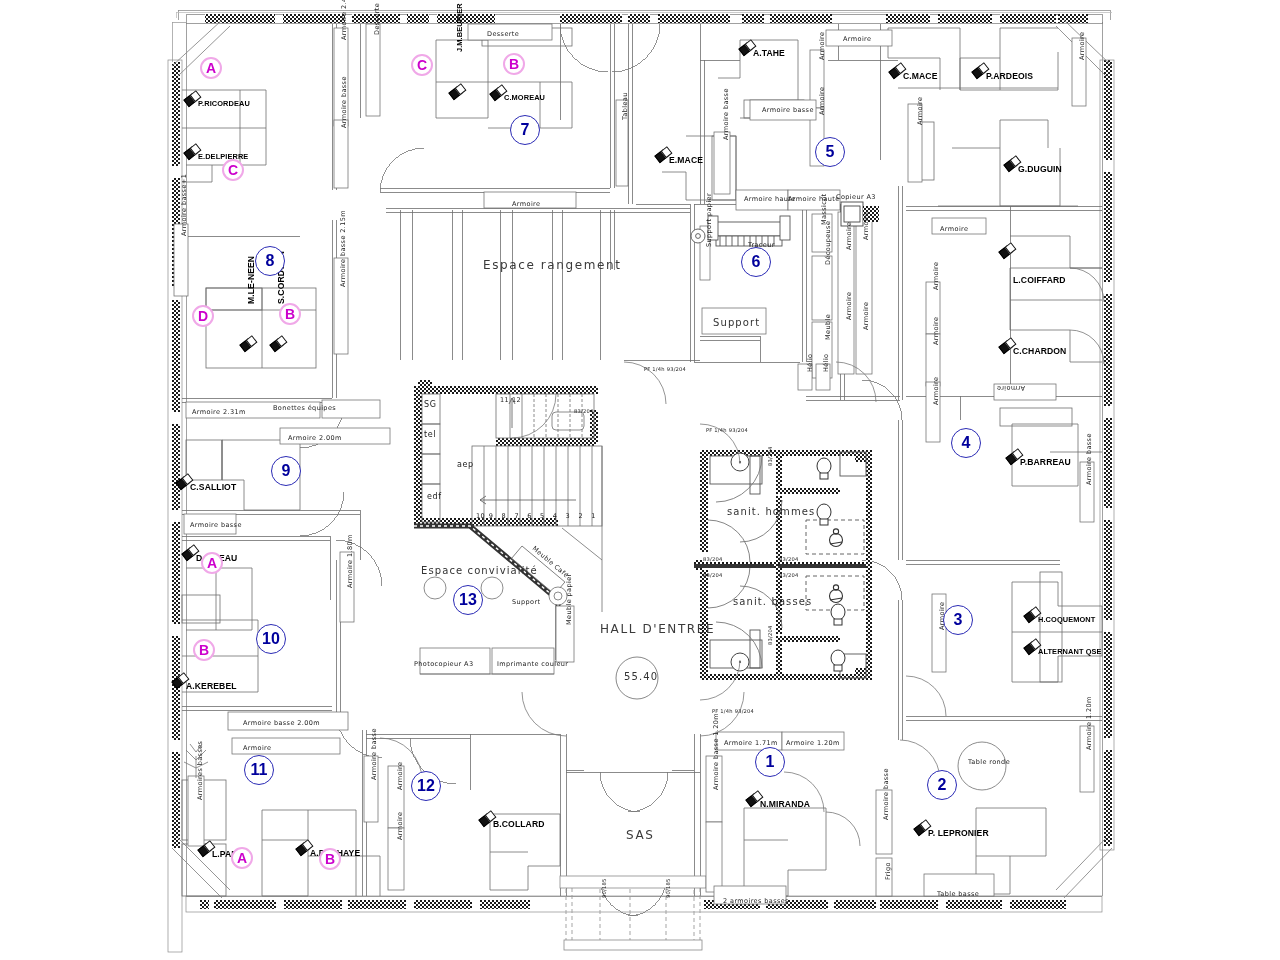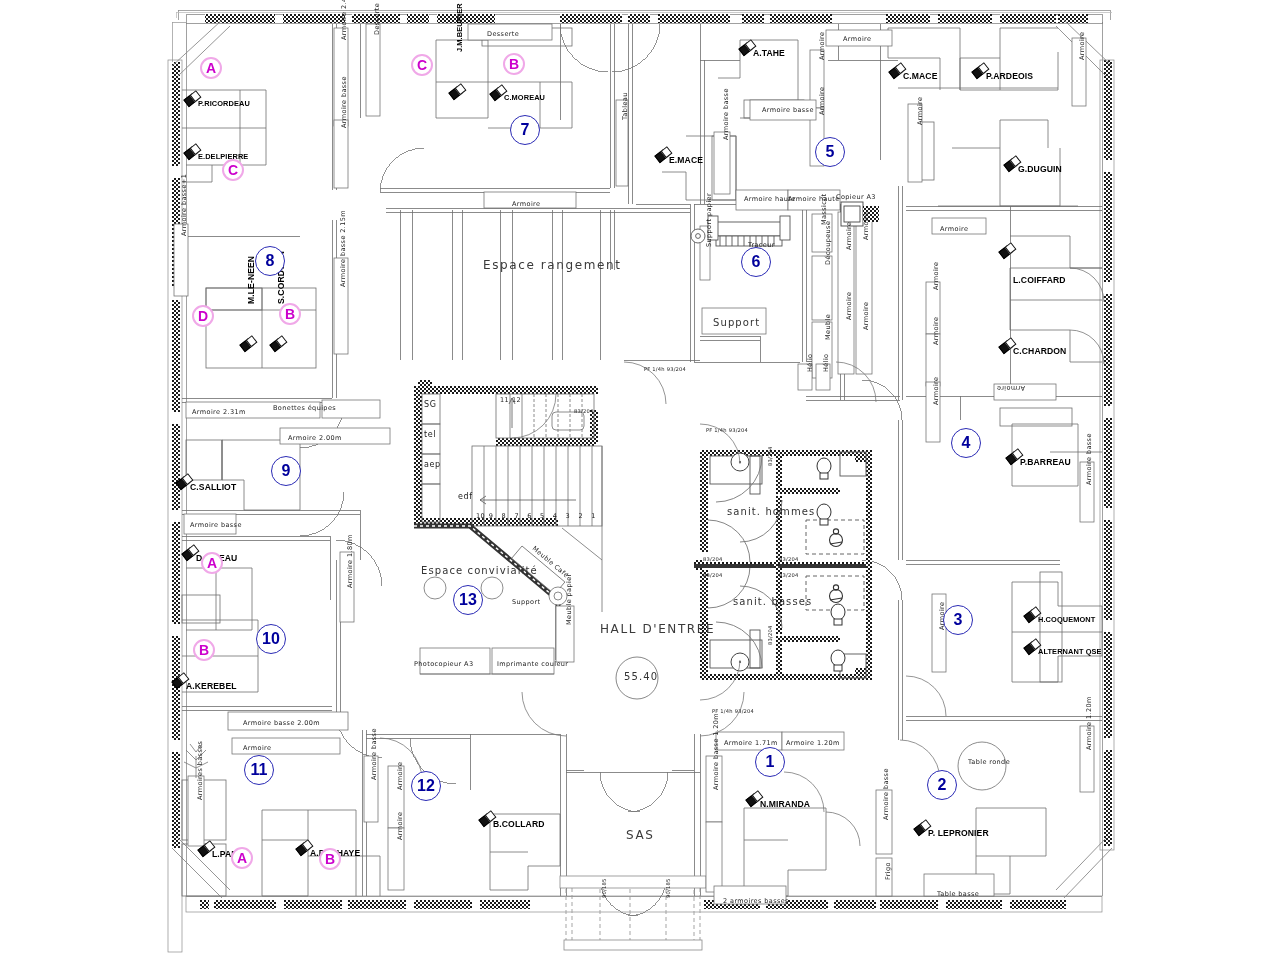--- a/index.html
+++ b/index.html
@@ -683,22 +683,22 @@
       <div class="lbl cad sm" style="left: 527.2px; top: 512px;">6</div>
       <div class="lbl cad sm" style="left: 540px; top: 512px;">5</div>
       <div class="lbl cad sm" style="left: 552.8px; top: 512px;">4</div>
       <div class="lbl cad sm" style="left: 565.6px; top: 512px;">3</div>
       <div class="lbl cad sm" style="left: 578.4px; top: 512px;">2</div>
       <div class="lbl cad sm" style="left: 591.2px; top: 512px;">1</div>
       <div class="lbl cad sm" style="left: 500px; top: 396px;">11</div>
       <div class="lbl cad sm" style="left: 512px; top: 396px;">12</div>
       <div class="lbl cad" style="left: 424px; top: 400px;">SG</div>
       <div class="lbl cad" style="left: 424px; top: 430px;">tel</div>
-      <div class="lbl cad" style="left: 424px; top: 460px;">aep</div>
-      <div class="lbl cad" style="left: 444px; top: 492px; padding-left: 14px;">edf</div>
+      <div class="lbl cad" style="left: 424px; top: 460px; padding-left: 33px;">aep</div>
+      <div class="lbl cad" style="left: 413px; top: 492px; padding-left: 14px;">edf</div>
     </div>
 <div id="badges-num">
       <div class="badge bnum" style="left: 755px; top: 747px;">1</div>
       <div class="badge bnum" style="left: 927px; top: 770px;">2</div>
       <div class="badge bnum" style="left: 943px; top: 605px;">3</div>
       <div class="badge bnum" style="left: 951px; top: 428px;">4</div>
       <div class="badge bnum" style="left: 815px; top: 137px;">5</div>
       <div class="badge bnum" style="left: 741px; top: 247px;">6</div>
       <div class="badge bnum" style="left: 510px; top: 115px;">7</div>
       <div class="badge bnum" style="left: 255px; top: 246px;">8</div>

